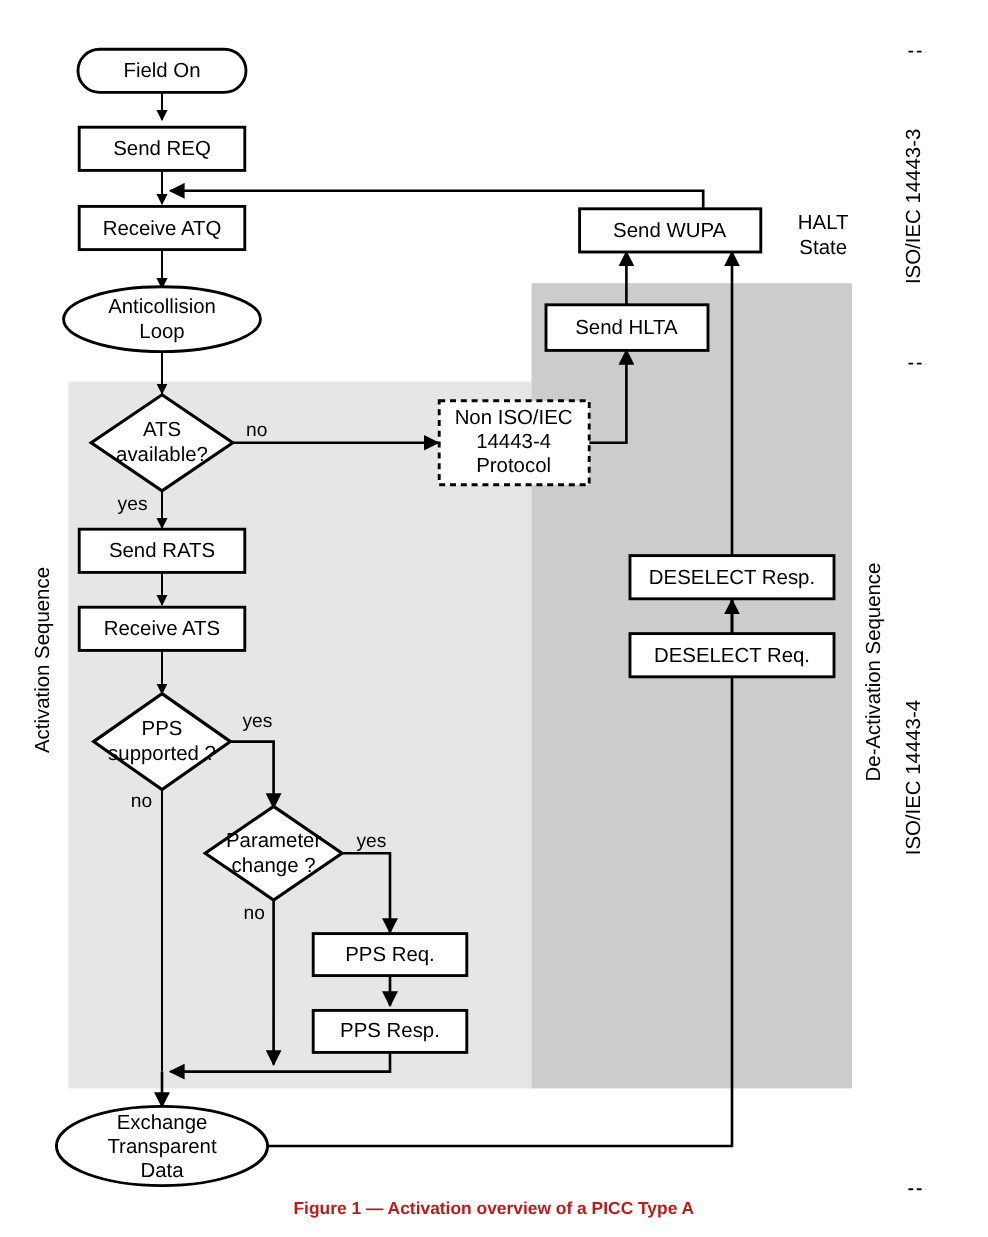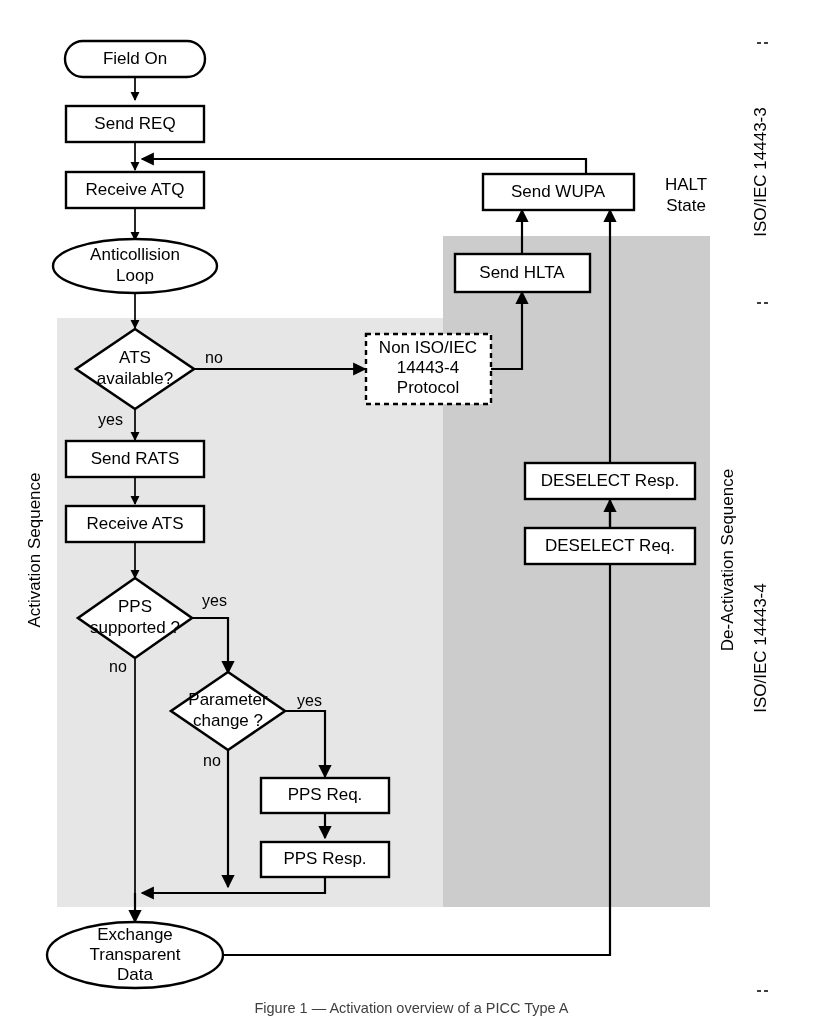--- a/index.html
+++ b/index.html
@@ -95,22 +95,22 @@
     fill: none;
   }
   .caption {
     position: absolute;
     left: 0;
     top: 1000px;
     width: 823px;
     text-align: center;
     font-family: "Liberation Sans", sans-serif;
     font-size: 14.5px;
-    font-weight: normal;
-    color: #404040;
+    font-weight: bold;
+    color: #b91c1c;
   }
 </style>
 </head>
 <body>
 
 <div id="figure-root">
 
   <svg id="flow-svg" viewBox="0 0 823 1031">
     <defs>
       <marker id="arrow" viewBox="0 0 10 10" refX="9" refY="5" markerWidth="6" markerHeight="6" orient="auto-start-reverse">

